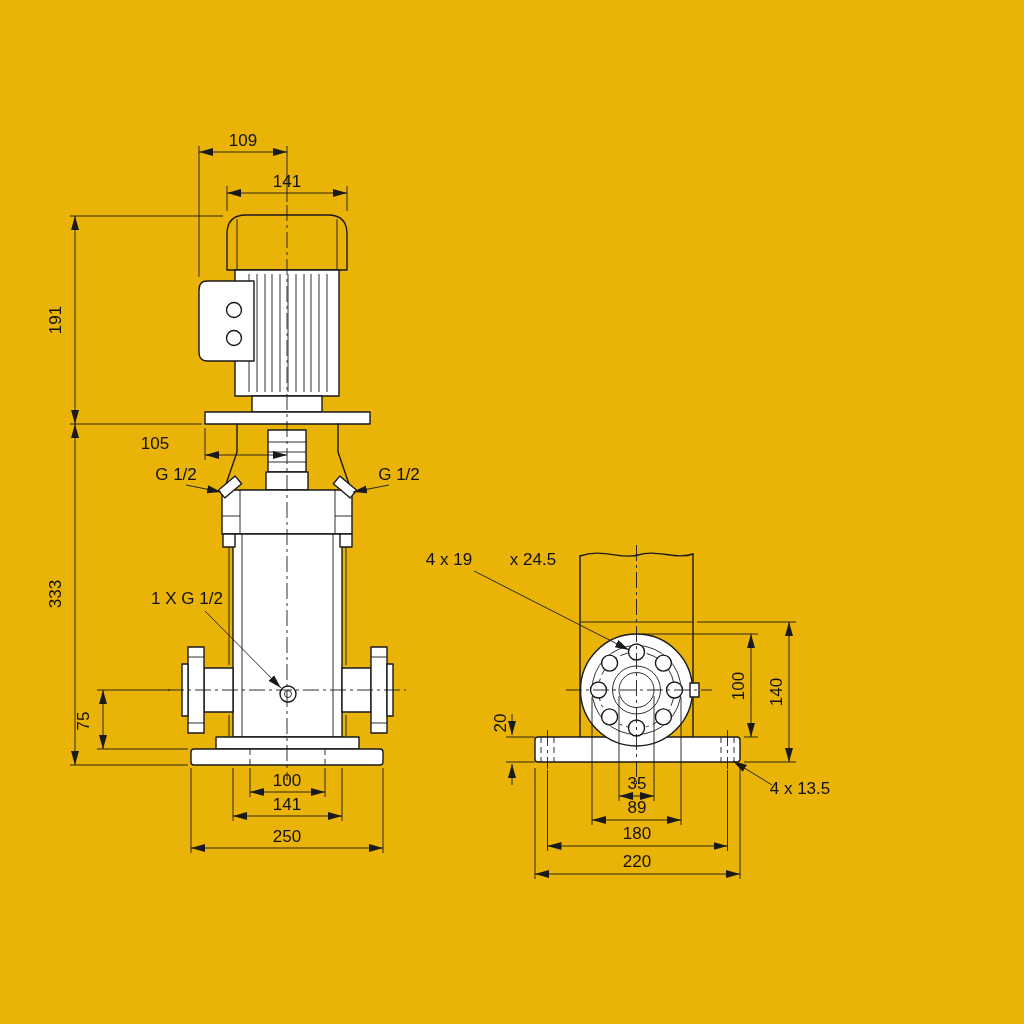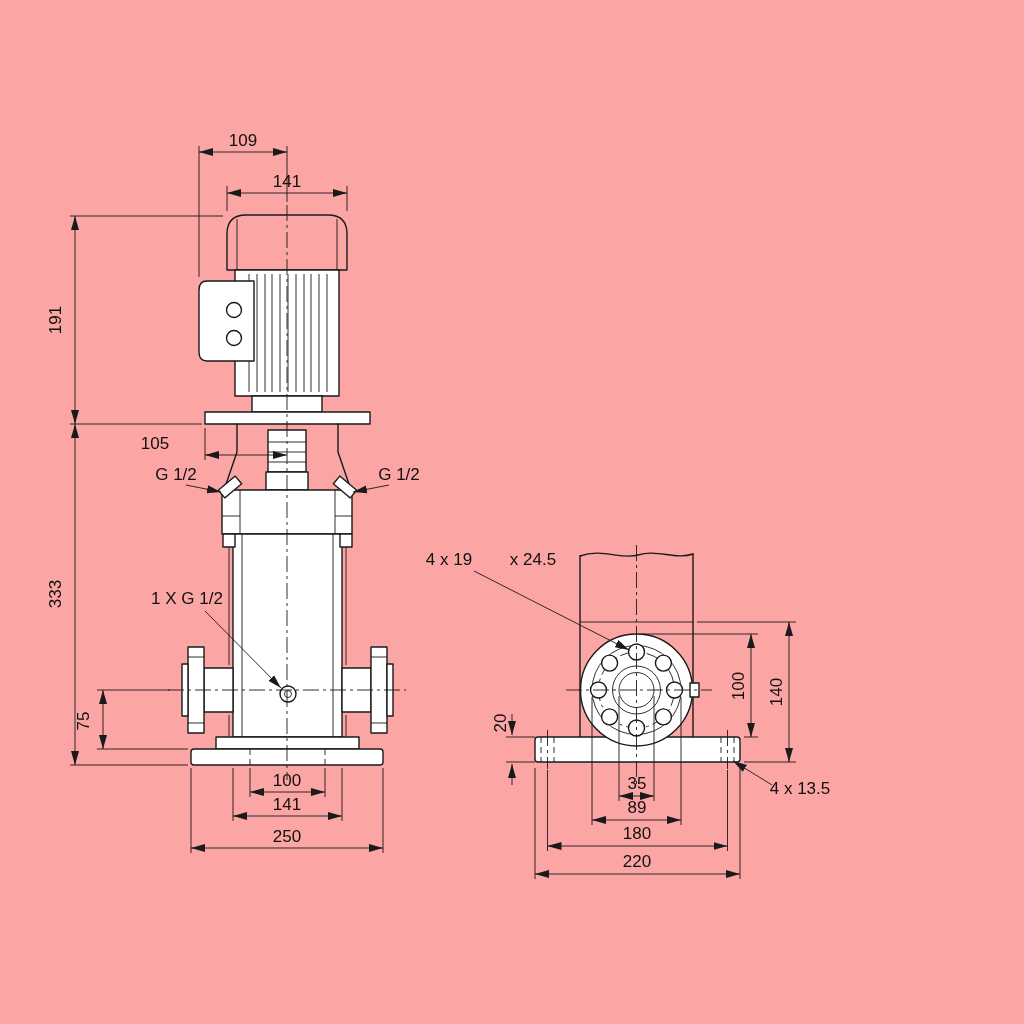--- a/index.html
+++ b/index.html
@@ -1,16 +1,16 @@
 <!DOCTYPE html>
 <html><head>
 <meta charset="utf-8">
 <style>
   html,body{margin:0;padding:0;background:#ffffff;}
-  .stage{width:1024px;height:1024px;background:#fca5a5;position:relative;}
+  .stage{width:1024px;height:1024px;background:#eab308;position:relative;}
   svg{display:block;}
   .obj  {fill:none;stroke:#1a1a1a;stroke-width:1.4;stroke-linejoin:round;stroke-linecap:round;}
   .objf {fill:#ffffff;stroke:#1a1a1a;stroke-width:1.4;stroke-linejoin:round;}
   .thin {fill:none;stroke:#1a1a1a;stroke-width:0.9;}
   .cl   {fill:none;stroke:#1a1a1a;stroke-width:0.9;stroke-dasharray:16 4 3 4;}
   .hid  {fill:none;stroke:#1a1a1a;stroke-width:0.9;stroke-dasharray:6 4;}
   .dim  {fill:none;stroke:#1a1a1a;stroke-width:0.9;marker-start:url(#arr);marker-end:url(#arr);}
   .lead {fill:none;stroke:#1a1a1a;stroke-width:0.9;marker-end:url(#arr);}
   text{font-family:"Liberation Sans","DejaVu Sans",sans-serif;font-size:17px;fill:#111111;}
   .mid{text-anchor:middle;}

